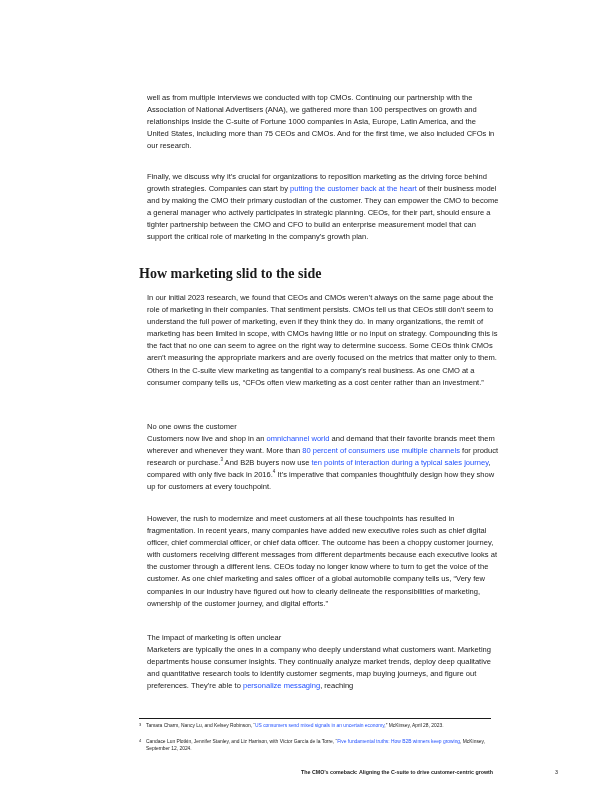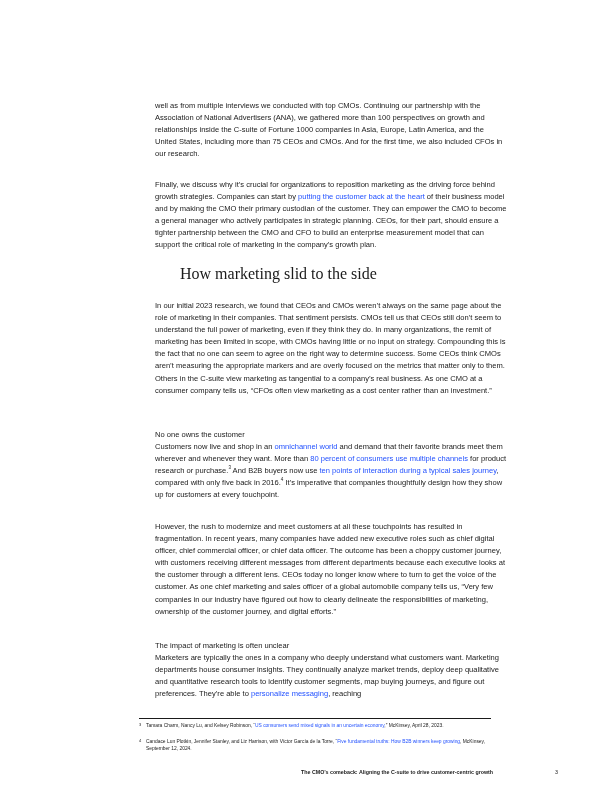--- a/index.html
+++ b/index.html
@@ -1,24 +1,24 @@
 <!DOCTYPE html>
 <html><head>
 <meta charset="utf-8">
 <style>
   html, body { margin: 0; padding: 0; background: #ffffff; }
   body { width: 612px; height: 792px; position: relative; overflow: hidden; }
   .page { position: absolute; left: 0; top: 0; width: 612px; height: 792px; background: #fff; }
   .col { position: absolute; left: 139px; width: 352px; color: #1a1a1a;
          font-family: "Liberation Sans", sans-serif; font-size: 7.55px; line-height: 12.1px; }
-  p { margin: 16px; }
+  p { margin: 8px; }
   a, .link { color: #2251ff; text-decoration: none; }
   .para { position: absolute; left: 0; width: 352px; }
-  .h2 { position: absolute; left: 0; font-family: "Liberation Serif", serif; font-weight: normal;
-        font-size: 16px; line-height: 14px; color: #1a1a1a; margin-left: 41px; }
+  .h2 { position: absolute; left: 0; font-family: "Liberation Serif", serif; font-weight: bold;
+        font-size: 14px; line-height: 14px; color: #1a1a1a; }
   .h3 { font-weight: normal; }
   .sup { font-size: 4.5px; vertical-align: super; line-height: 0; }
   .fn-rule { position: absolute; left: 139px; top: 718px; width: 352px; height: 0; border-top: 1px solid #1a1a1a; }
   .fn { position: absolute; left: 139px; width: 352px; font-family: "Liberation Sans", sans-serif;
         font-size: 4.9px; line-height: 7.4px; color: #1a1a1a; }
   .fn .num { position: absolute; left: 0; top: -1px; font-size: 4px; }
   .fn .txt { display: block; margin-left: 7px; }
   .footer { position: absolute; top: 769px; font-family: "Liberation Sans", sans-serif; font-weight: bold;
             font-size: 5.3px; color: #1a1a1a; }
 </style>

